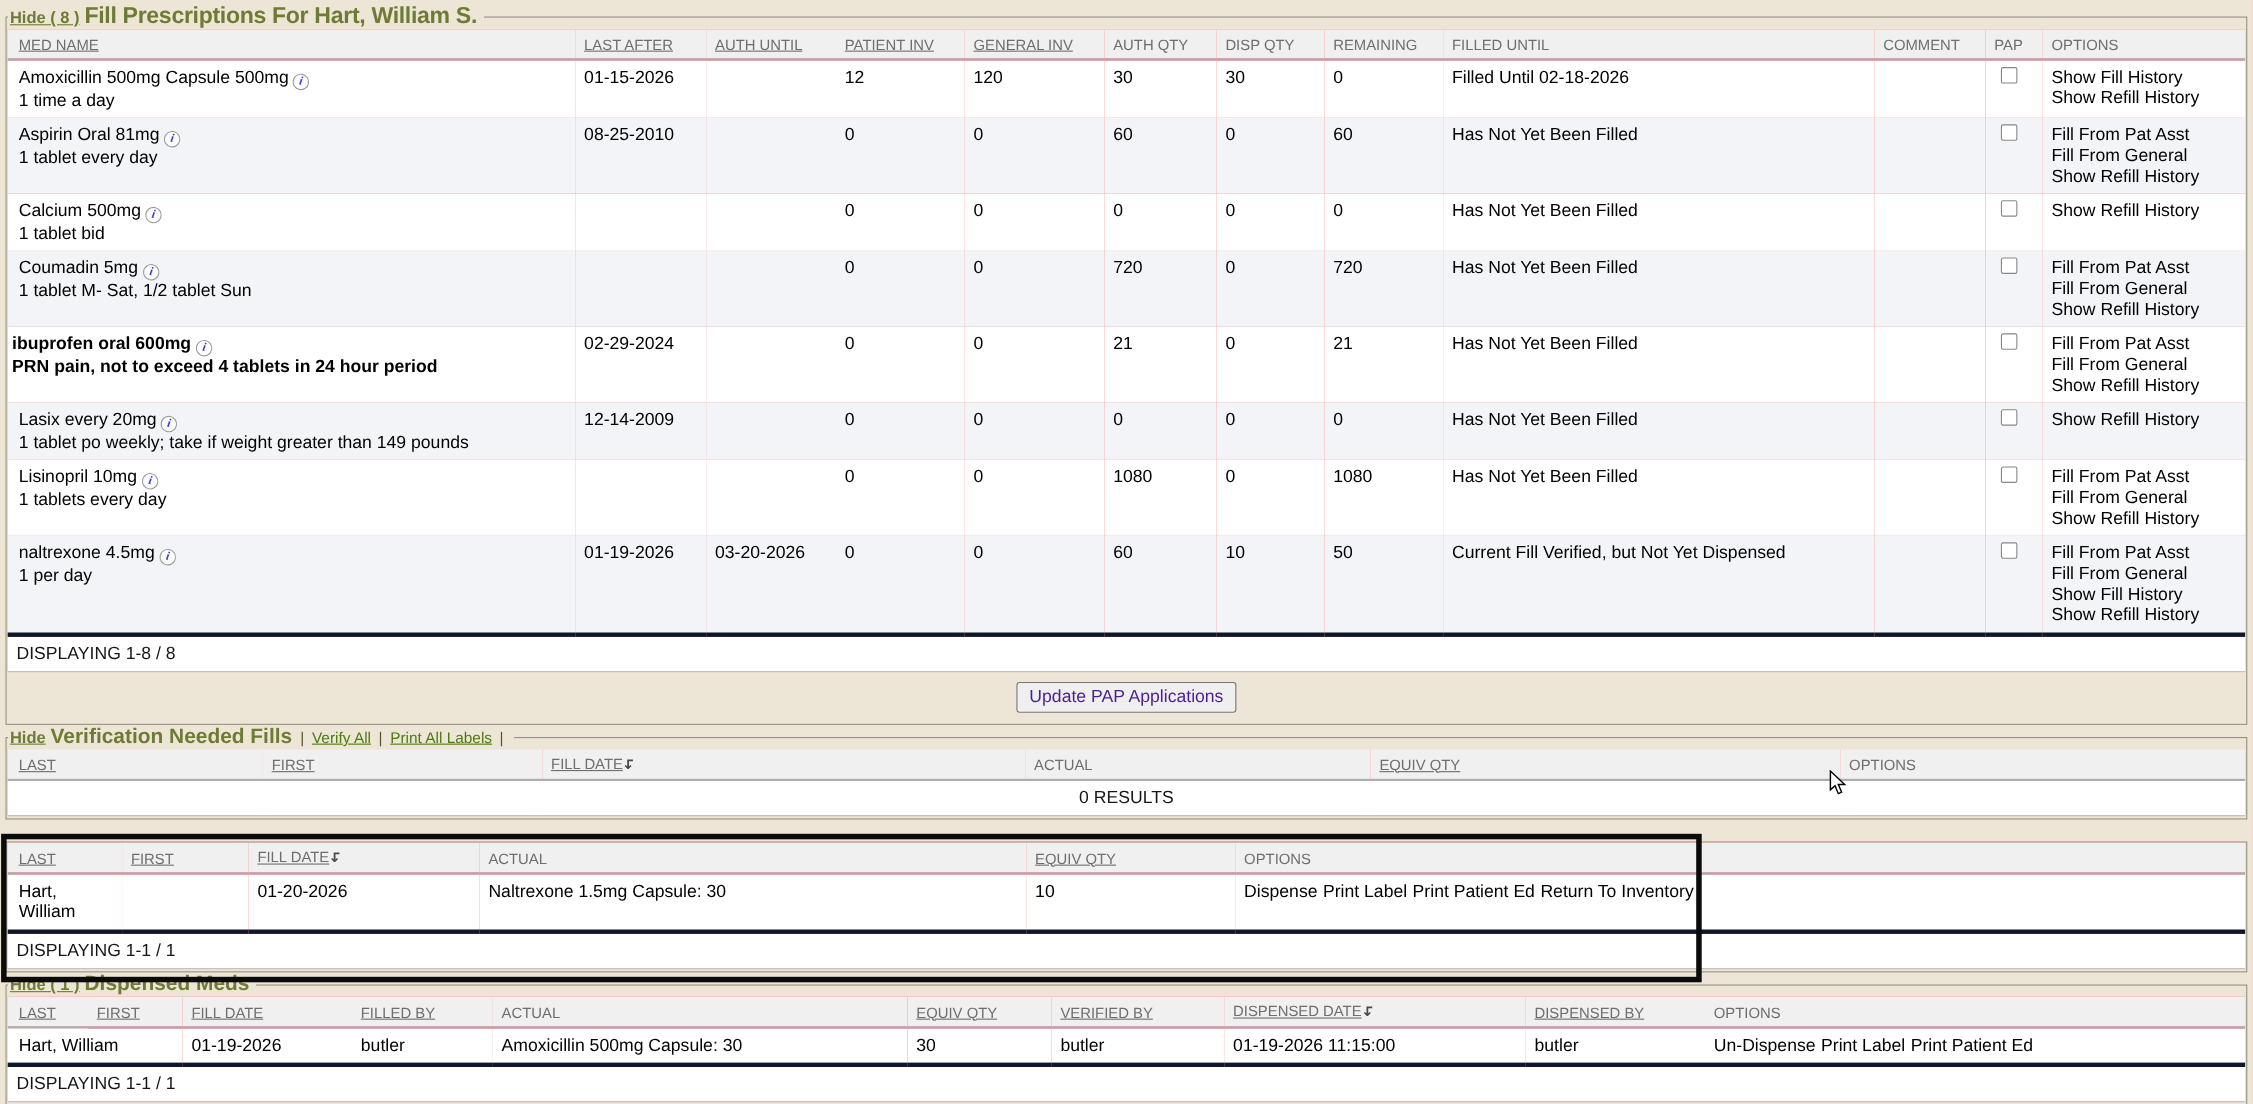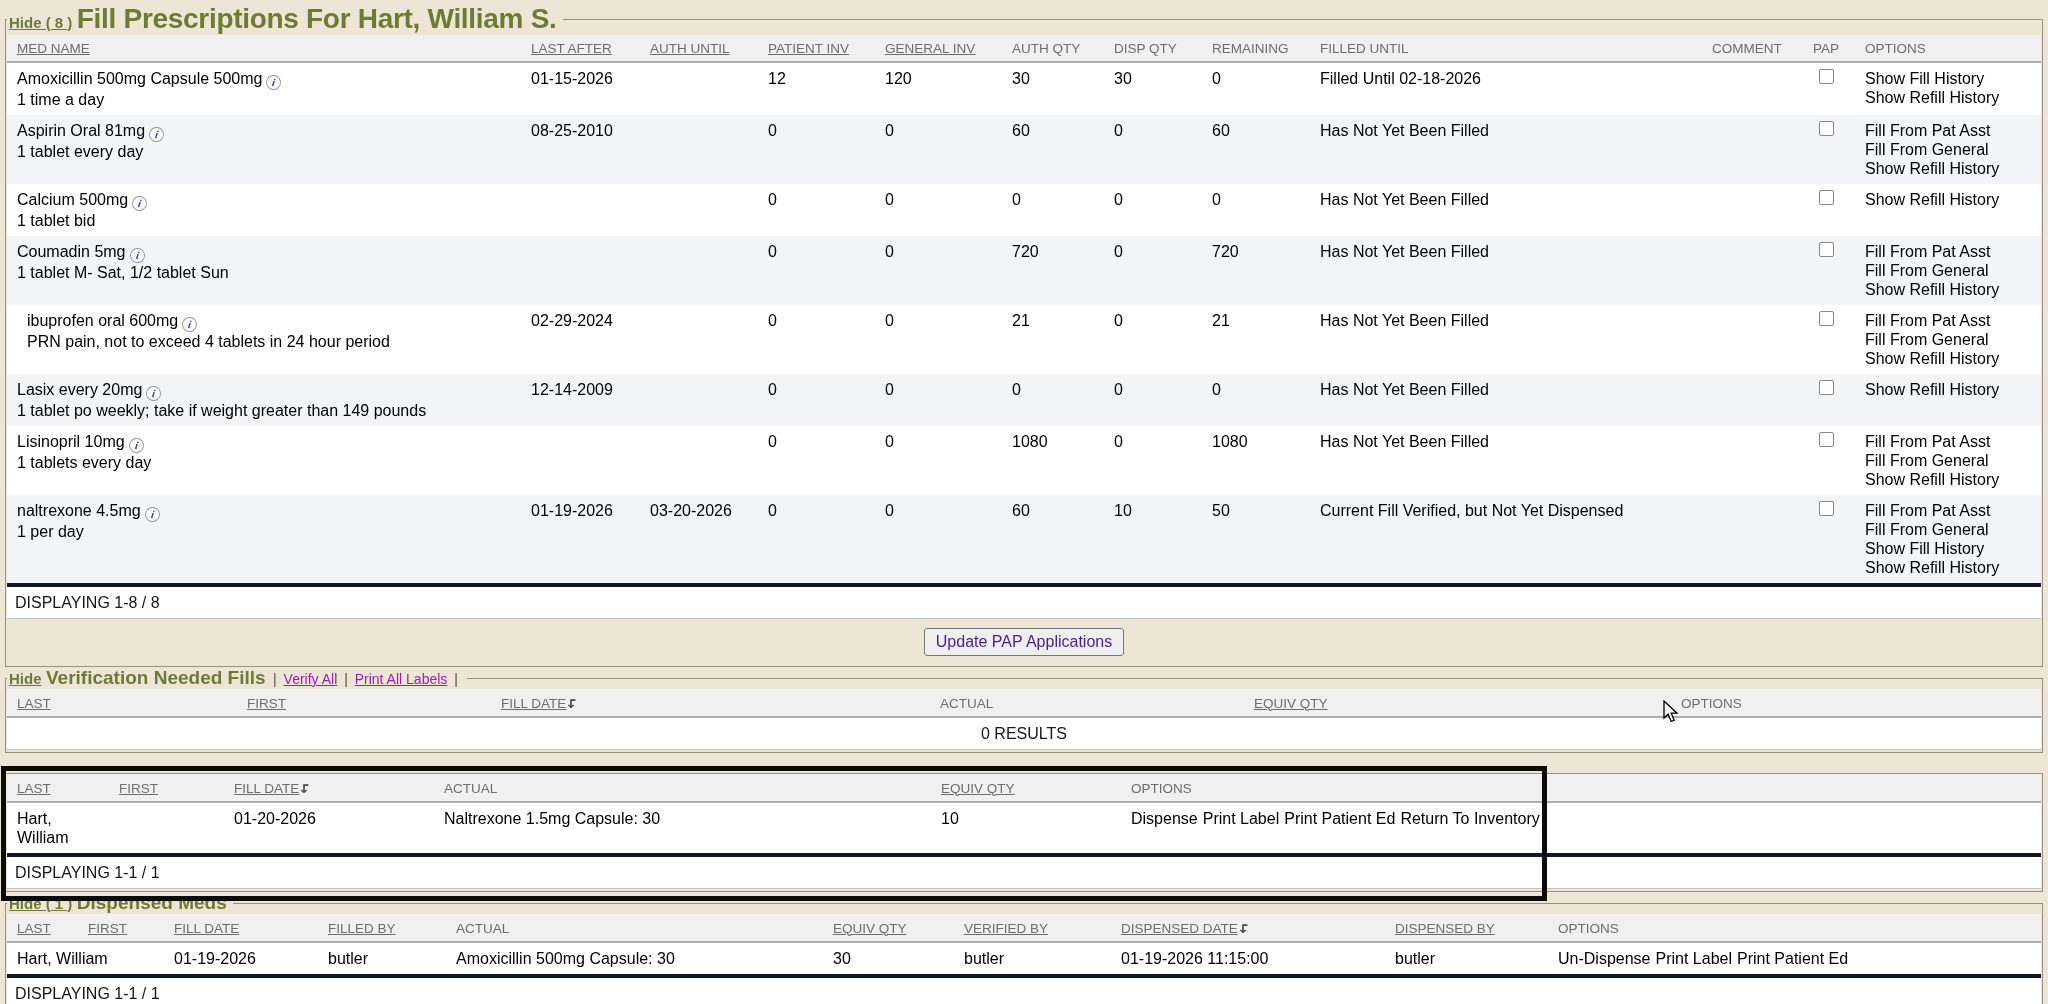--- a/index.html
+++ b/index.html
@@ -8,24 +8,24 @@
     width:2048px; height:1004px; overflow:hidden; position:relative;
     background:#EDE6D6; color:#000;
     font-family:"Liberation Sans", sans-serif;
   }
   fieldset.section {
     border:1px solid #97917f; margin:0 5px; padding:0 0 1px 0; min-inline-size:0;
   }
   legend { padding:0 6px 0 2px; margin-left:1px; white-space:nowrap; }
   .hide-link { color:#6D7C34; font-weight:bold; text-decoration:underline; font-size:15px; cursor:pointer; }
   .sect-title { color:#6D7C34; font-weight:bold; }
-  .title-big { font-size:28px; letter-spacing:-0.3px; }
+  .title-big { font-size:21px; letter-spacing:-0.3px; }
   .title-small { font-size:19px; }
   .legend-links { font-size:14px; color:#44441f; }
-  .legend-links a { color:#a21caf; text-decoration:underline; cursor:pointer; }
+  .legend-links a { color:#4d7c0f; text-decoration:underline; cursor:pointer; }
   .pipe { color:#55552a; margin:0 3px; }
 
   table.grid { border-collapse:collapse; width:calc(100% - 2px); margin:0 1px 1px 1px; background:#fca5a5; table-layout:fixed; }
   .grid thead th {
     background:#f0f0f0; border-bottom:2px solid #aeaeae; color:#6e6e6e;
     font-size:13.5px; font-weight:normal; text-align:left;
     padding:6px 8px 5px 8px; white-space:nowrap; overflow:hidden;
   }
   .grid thead th .u { text-decoration:underline; cursor:pointer; }
   .grid tbody td { padding:6px 8px; vertical-align:top; font-size:16px; line-height:19px; background:#fff; overflow:hidden; }
@@ -194,21 +194,21 @@
         <td></td>
         <td><span class="checkbox"></span></td>
         <td>
           <a class="opt-link">Fill From Pat Asst</a>
           <a class="opt-link">Fill From General</a>
           <a class="opt-link">Show Refill History</a>
         </td>
       </tr>
 
       <tr>
-        <td style="padding-left:20px;">
+        <td style="padding-left:4px;font-weight:bold;">
           <div class="med-line"><span>ibuprofen oral 600mg</span><span class="info-icon"></span></div>
           <div class="sig">PRN pain, not to exceed 4 tablets in 24 hour period</div>
         </td>
         <td>02-29-2024</td>
         <td></td>
         <td>0</td>
         <td>0</td>
         <td>21</td>
         <td>0</td>
         <td>21</td>

